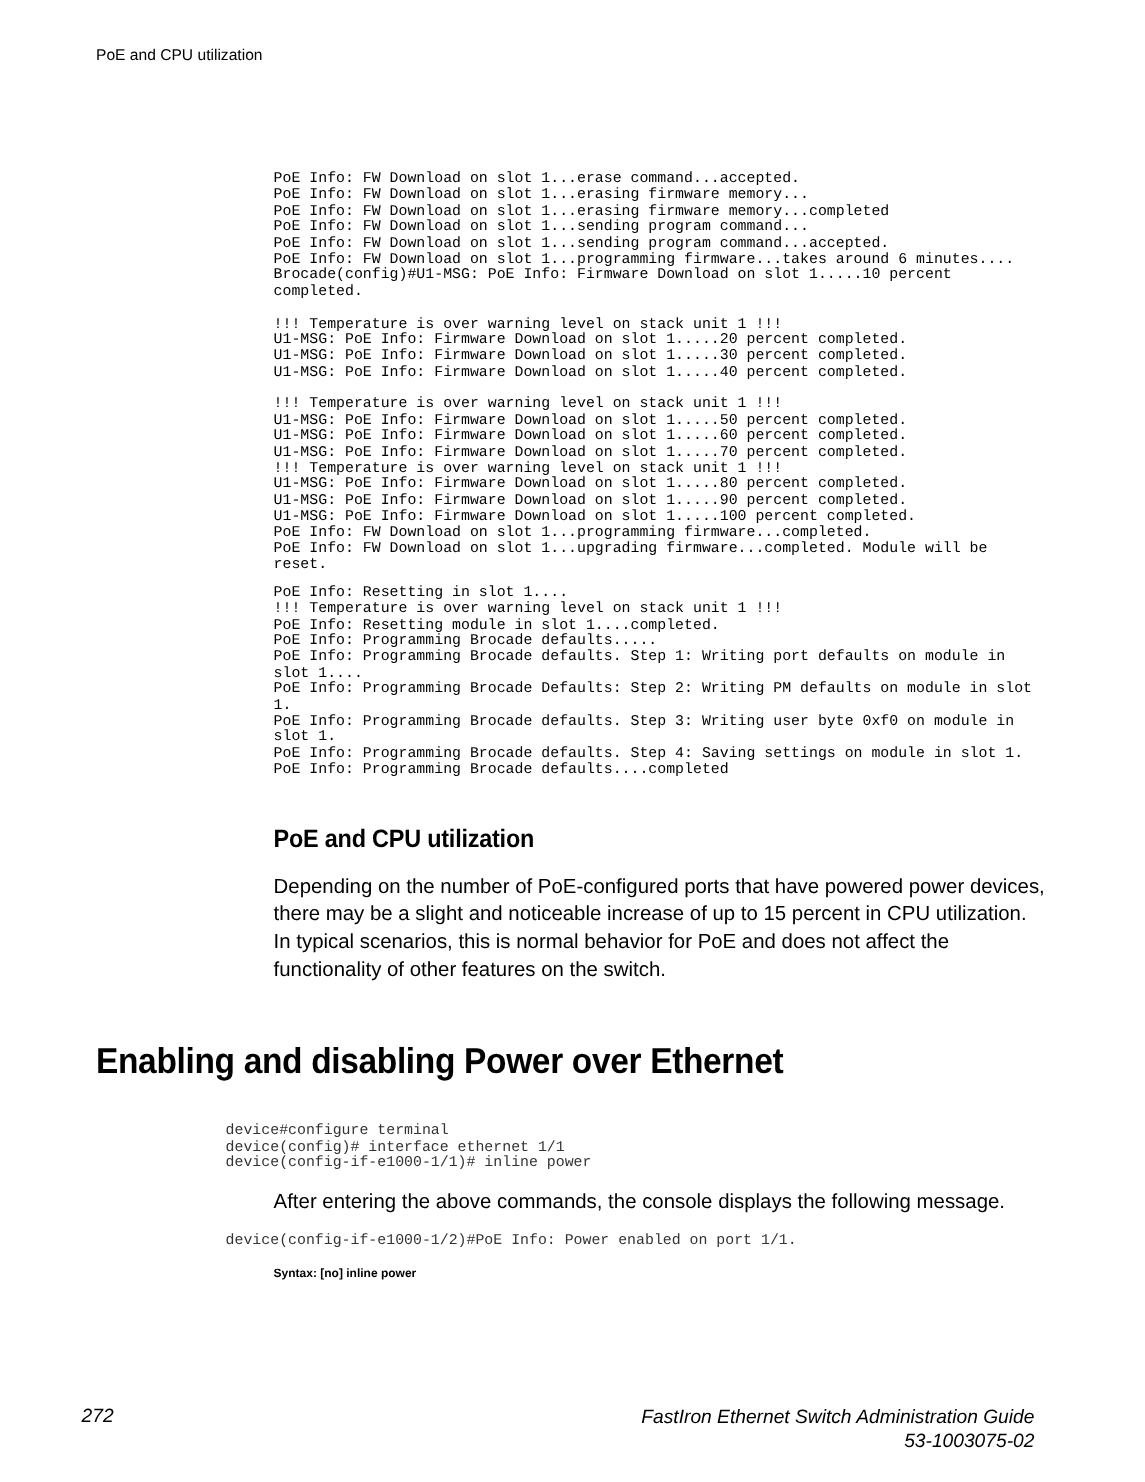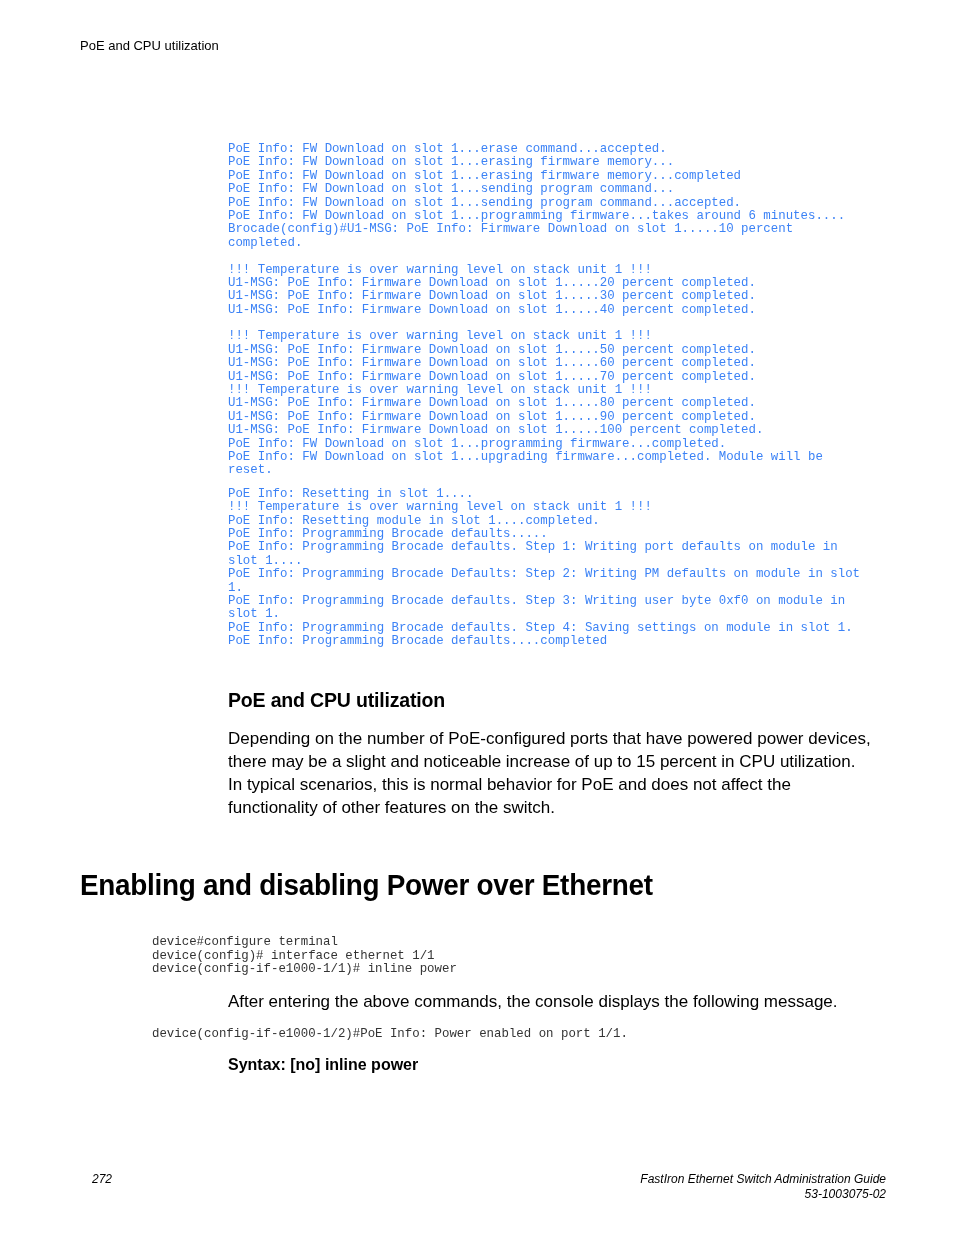--- a/index.html
+++ b/index.html
@@ -20,21 +20,21 @@
   }
   .running-header {
     font-size: 13px;
     margin-bottom: 90px;
   }
   .code {
     font-family: "Courier New", Courier, monospace;
     font-size: 12.4px;
     line-height: 1.08;
     white-space: pre-wrap;
-    color: #3b82f6;
+    color: #000000;
     margin-left: 148px;
     margin-bottom: 10px;
   }
   .step3 {
     font-size: 14px;
     line-height: 1.3;
     margin-left: 130px;
     margin-top: 6px;
     margin-bottom: 6px;
   }
@@ -65,37 +65,37 @@
     transform: scaleX(0.93);
     transform-origin: left;
     letter-spacing: -0.3px;
   }
   .code-small {
     font-family: "Courier New", Courier, monospace;
     font-size: 12.4px;
     line-height: 1.1;
     white-space: pre;
     color: #333;
-    margin-left: 72px;
+    margin-left: 108px;
     margin-top: 14px;
     margin-bottom: 14px;
   }
   .syntax {
-    font-size: 16px;
+    font-size: 10px;
     font-weight: bold;
     margin-left: 148px;
     margin-top: 10px;
     margin-bottom: 10px;
   }
   .footer {
     position: absolute;
-    left: 92px;
+    left: 68px;
     width: 794px;
     top: 1172px;
-    font-size: 12px;
+    font-size: 16px;
     font-style: italic;
   }
   .footer .pageno {
     float: left;
     font-style: italic;
   }
   .footer .doc {
     float: right;
     text-align: right;
     line-height: 1.25;

